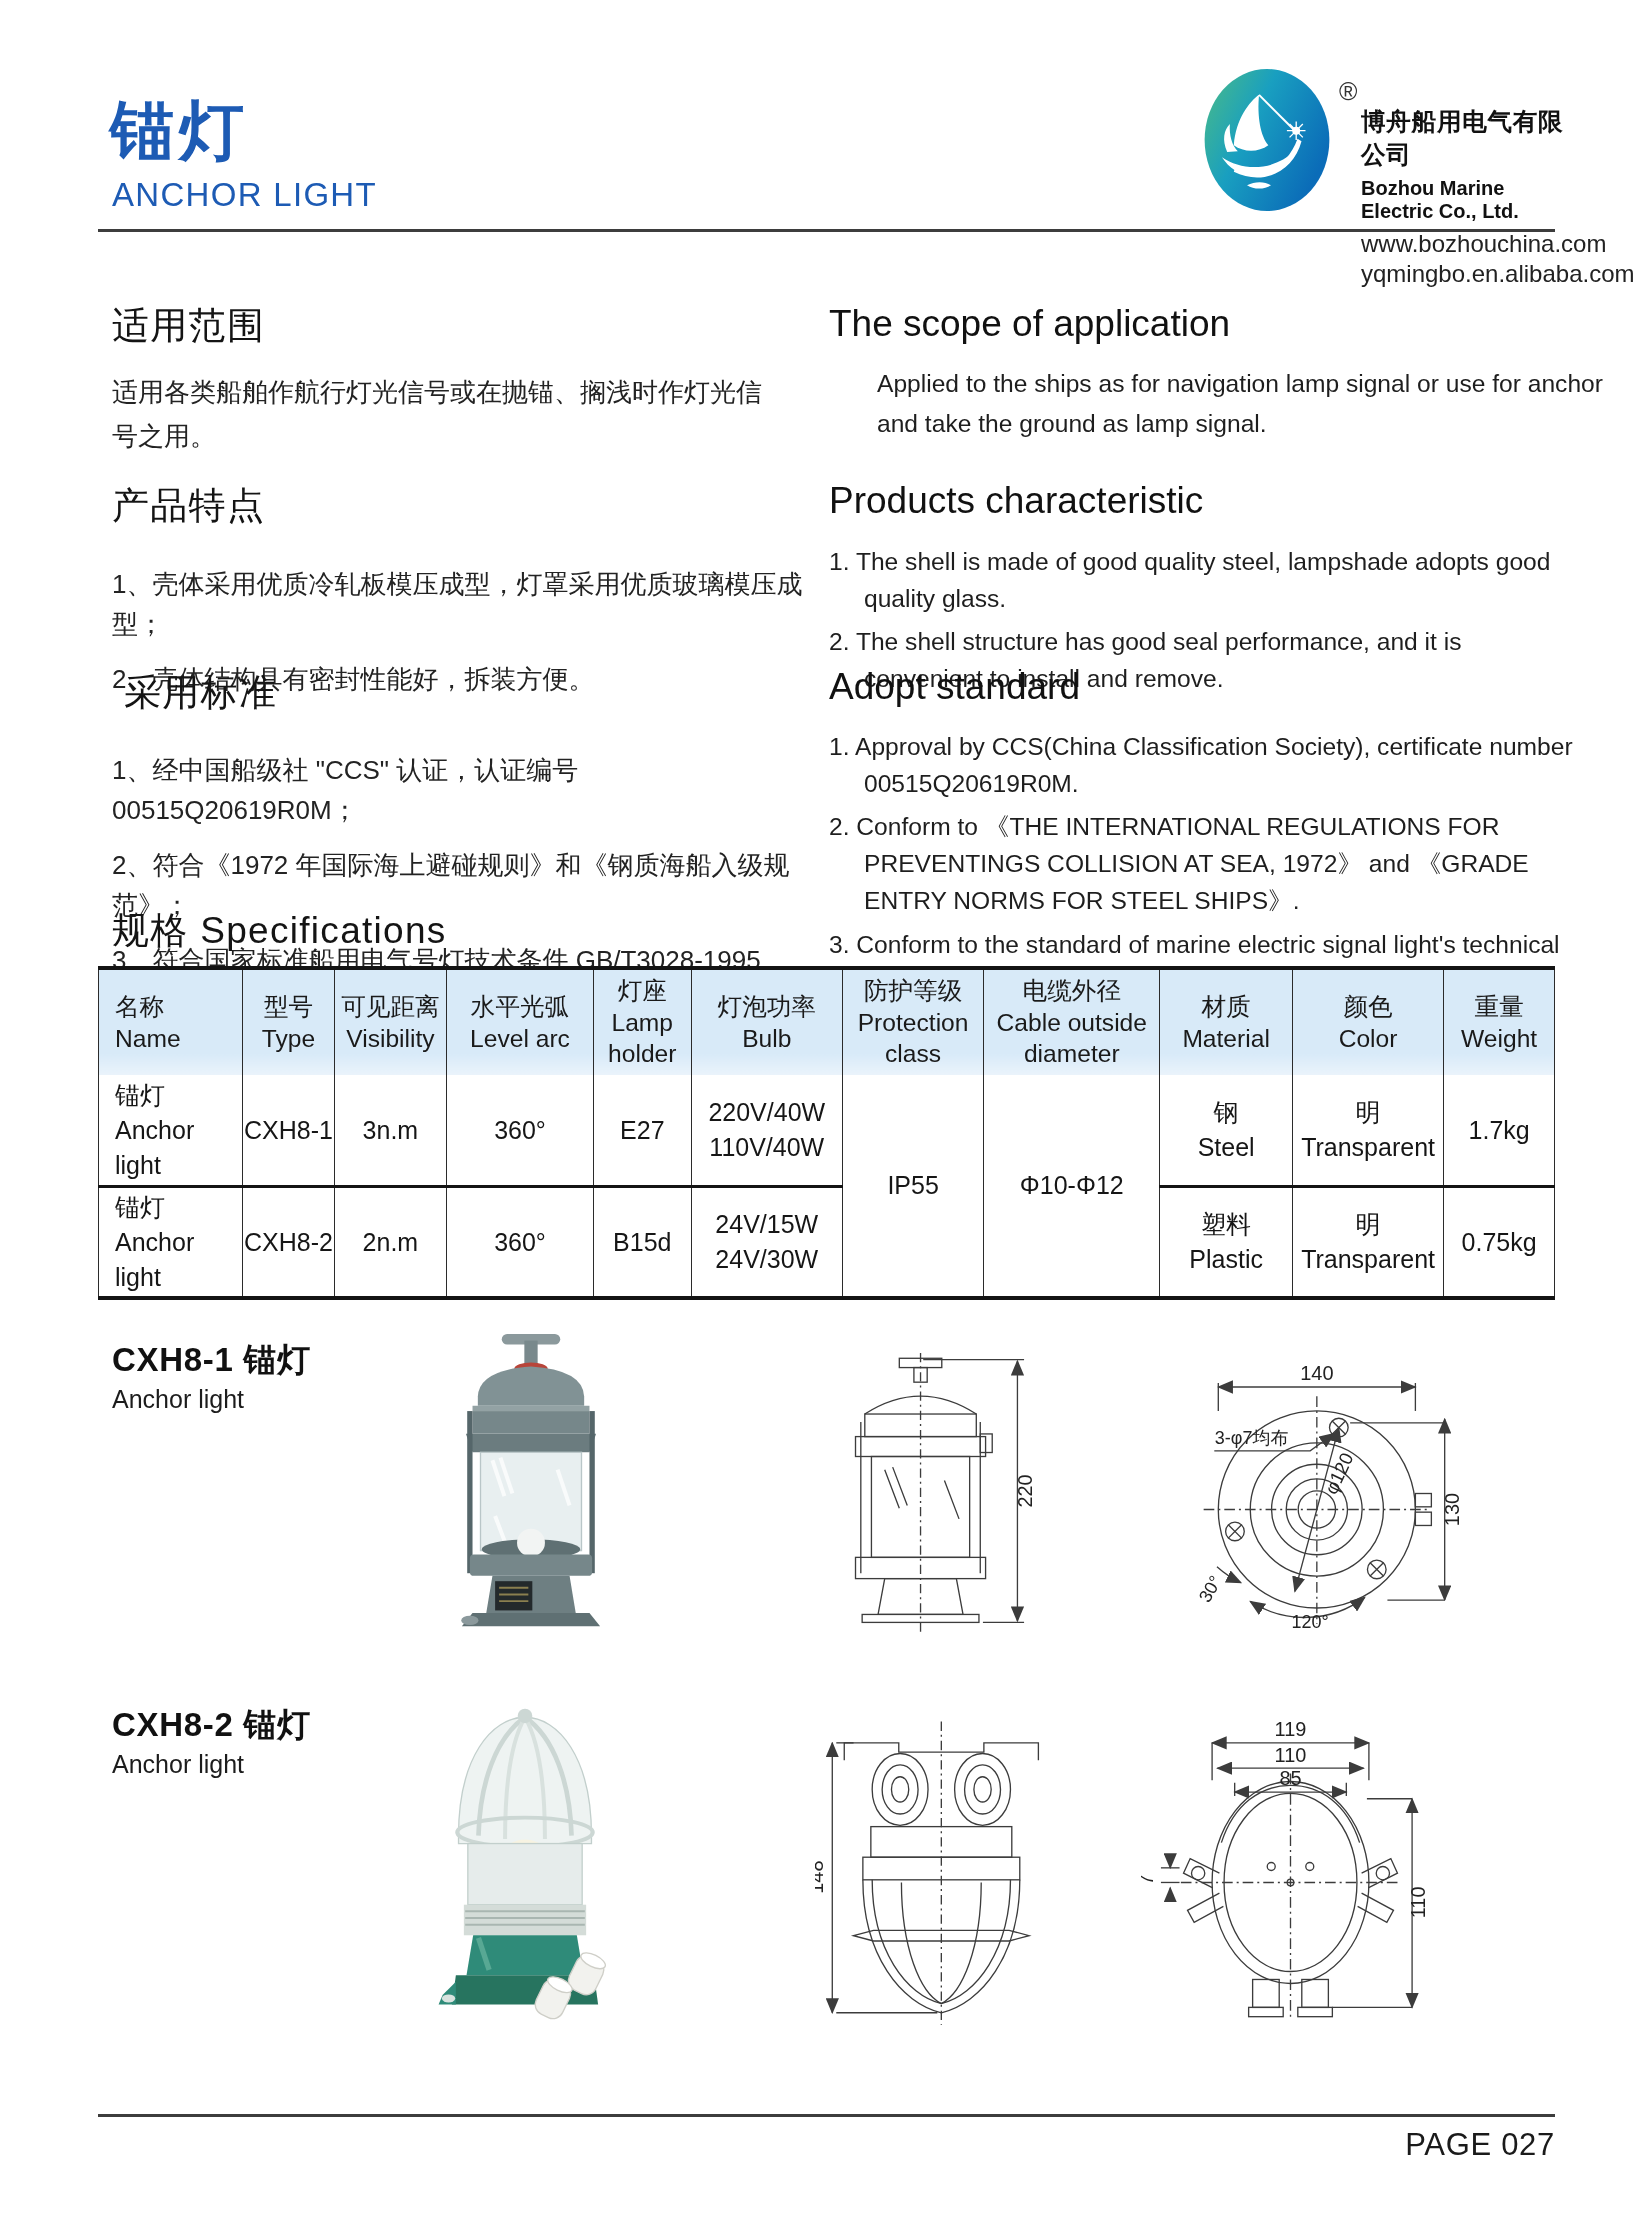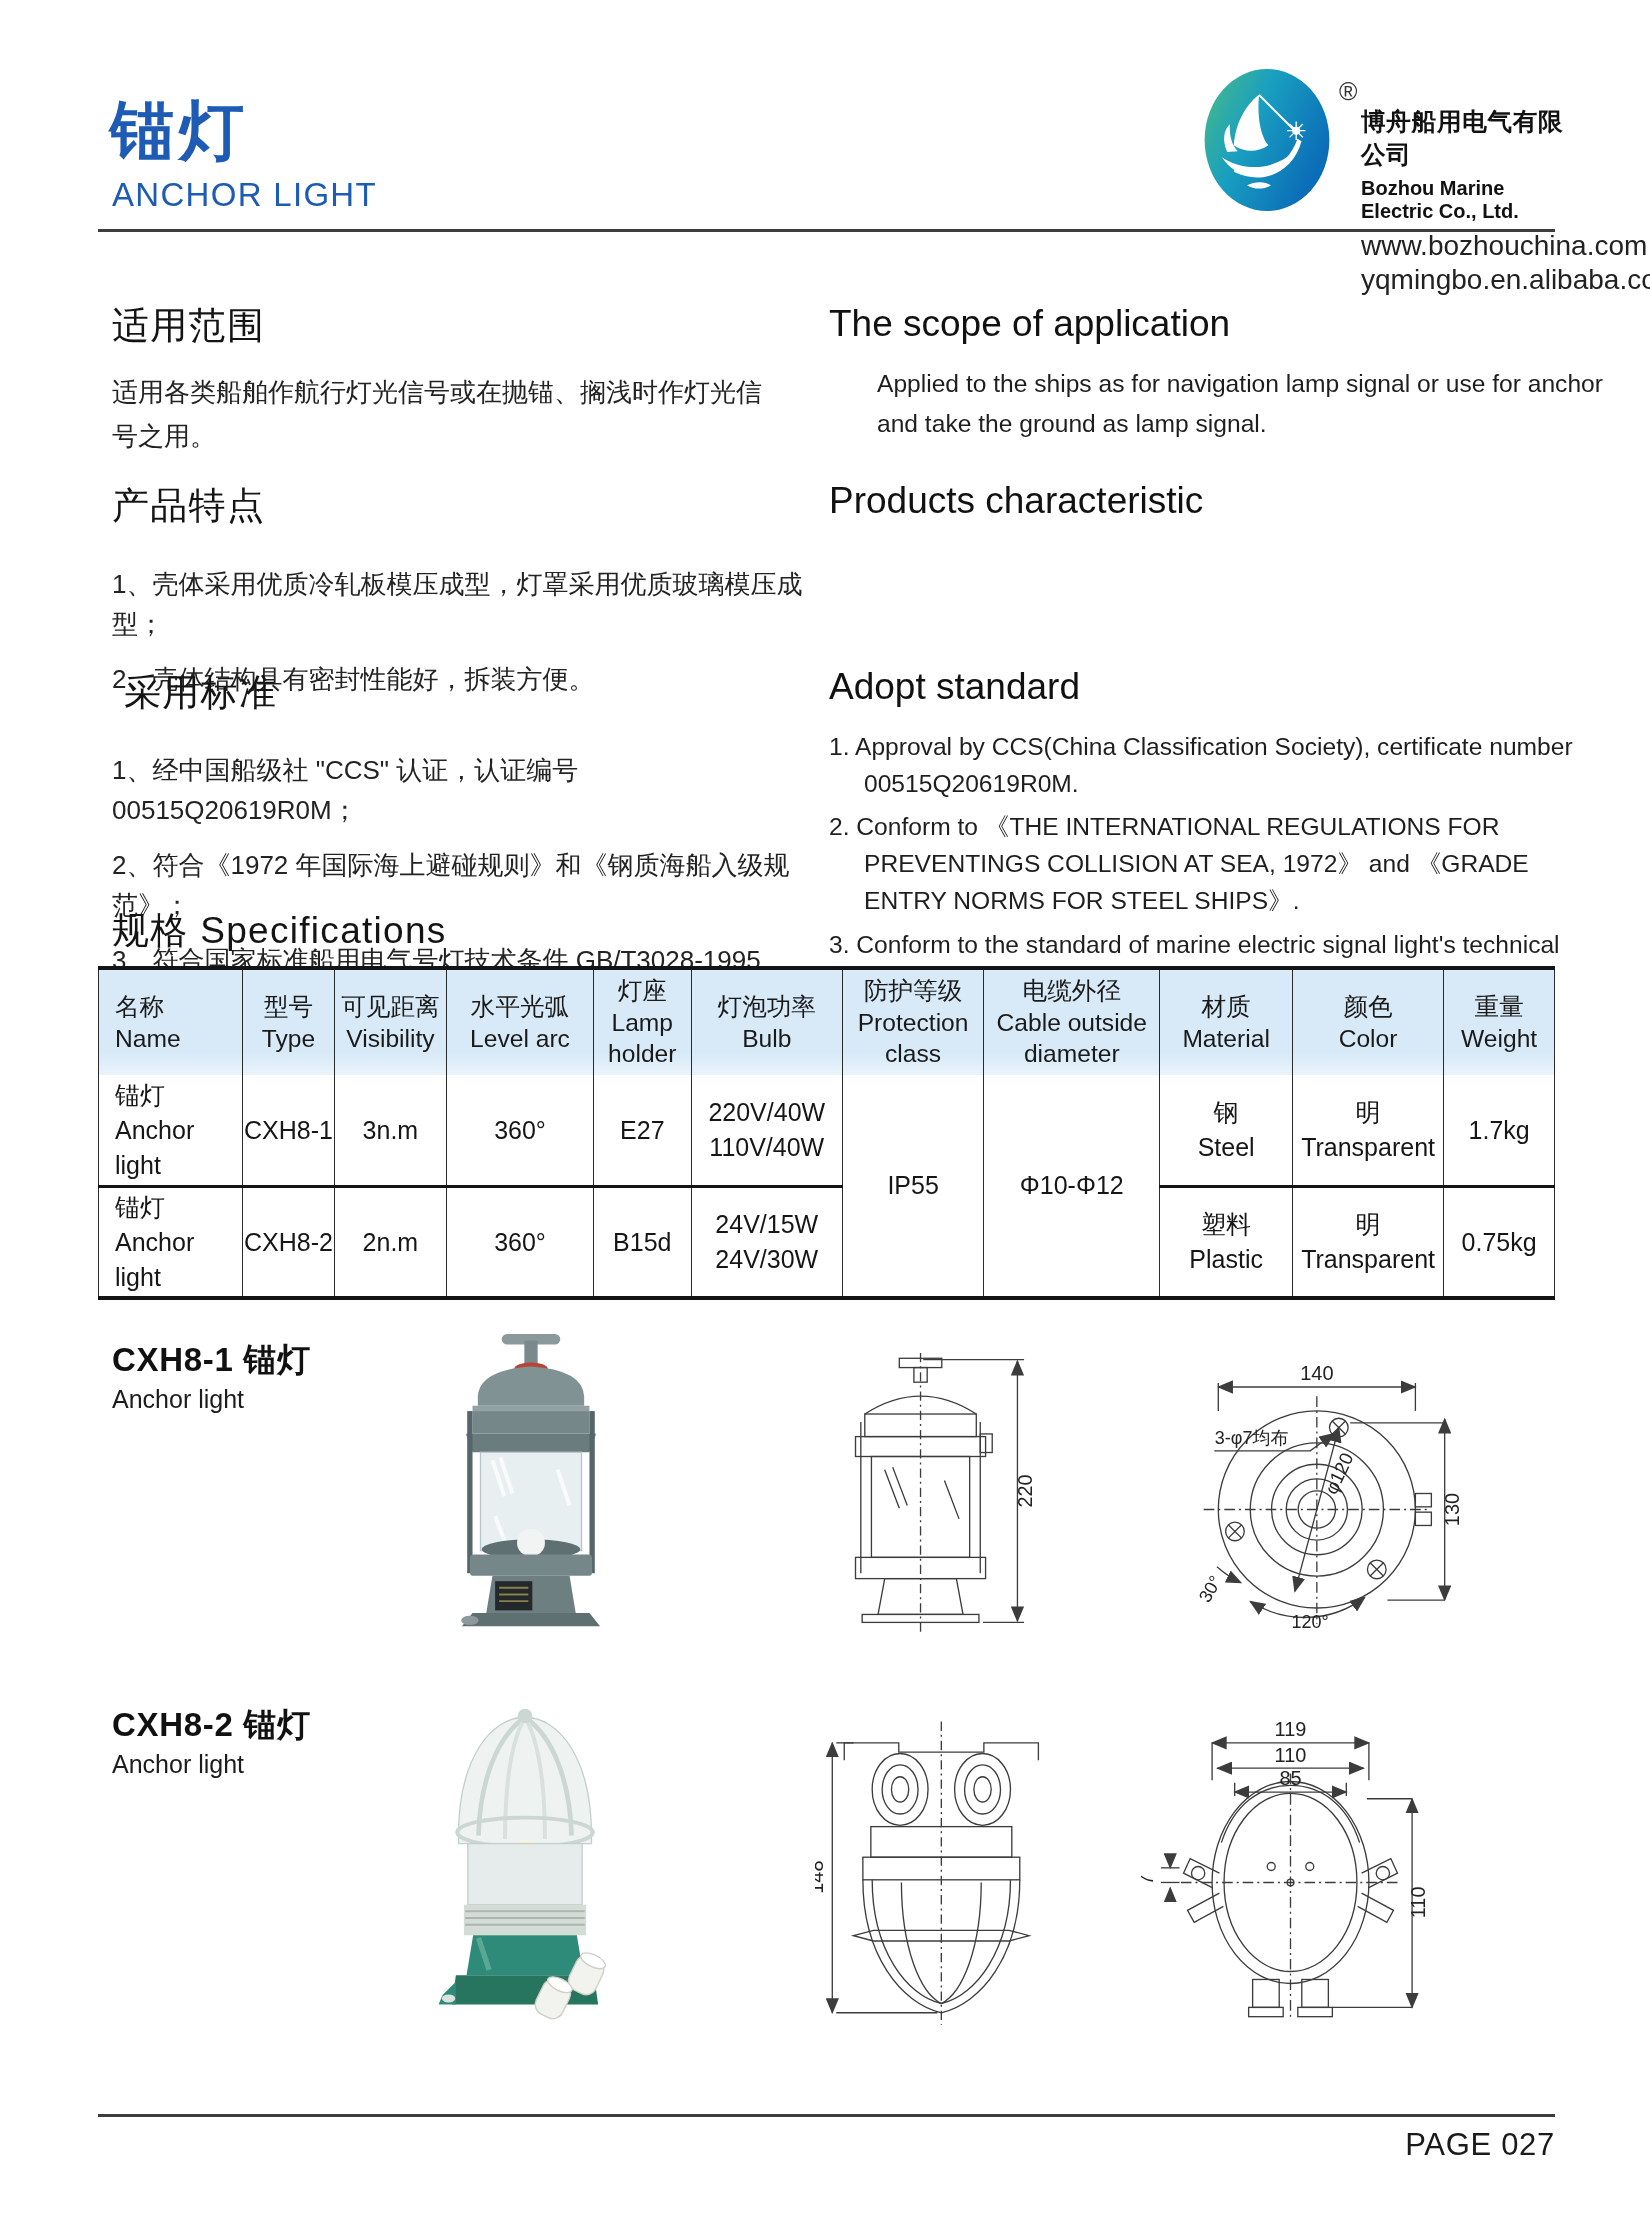--- a/index.html
+++ b/index.html
@@ -8,21 +8,21 @@
     font-family:"Liberation Sans","DejaVu Sans",sans-serif; color:#1c1c1c;
     margin:0 auto; overflow:hidden;
   }
   .abs{position:absolute;}
   
   .title-cn{font-size:65px; font-weight:600; color:#1d5bb4; letter-spacing:4px; line-height:1;}
   .title-en{font-size:33px; font-weight:500; color:#1d5bb4; letter-spacing:1.3px; line-height:1;}
   .reg-mark{font-size:25px; color:#333;}
   .co-cn{font-size:24.6px; font-weight:700; color:#111; letter-spacing:0.7px;}
   .co-en{font-size:20px; font-weight:700; color:#111; margin-top:6px;}
-  .co-url{font-size:28px; color:#222; margin-top:6.7px;}
+  .co-url{font-size:24px; color:#222; margin-top:6.7px;}
   .rule{background:#3d3d3d; height:3.3px;}
   
   .h-cn{font-size:37px; font-weight:500; color:#141414; letter-spacing:1.3px; line-height:1;}
   .h-en{font-size:37px; font-weight:400; color:#111; line-height:1;}
   .body-cn{font-size:26px; color:#232323; line-height:1.7;}
   .body-en{font-size:24.6px; color:#1e1e1e; line-height:1.62;margin-left:48px;}
   ul.plain{list-style:none; margin:0; padding:0;}
   ul.cn-list li{font-size:26px; color:#232323; line-height:1.55; margin-bottom:14.6px;}
   ul.en-list li{font-size:24.6px; color:#1e1e1e; line-height:1.5; margin-bottom:6.7px;
                 padding-left:35px; text-indent:-35px;}
@@ -96,20 +96,24 @@
   <ul class="abs plain cn-list" style="left:112px; top:750px; width:705px;">
     <li>1、经中国船级社 "CCS" 认证，认证编号 00515Q20619R0M；</li>
     <li>2、符合《1972 年国际海上避碰规则》和《钢质海船入级规范》；</li>
     <li>3、符合国家标准船用电气号灯技术条件 GB/T3028-1995。</li>
   </ul>
 
   <div class="abs h-en" style="left:829px; top:305px;">The scope of application</div>
   <div class="abs body-en" style="left:829px; top:364px; width:732px;">Applied to the ships as for navigation lamp signal or use for anchor and take the ground as lamp signal.</div>
 
   <div class="abs h-en" style="left:829px; top:482px;">Products characteristic</div>
+  <ul class="abs plain en-list" style="left:829px; top:544px; width:738px;">
+    <li>1. The shell is made of good quality steel, lampshade adopts good quality glass.</li>
+    <li>2. The shell structure has good seal performance, and it is convenient to install and remove.</li>
+  </ul>
 
   <div class="abs h-en" style="left:829px; top:668px;">Adopt standard</div>
   <ul class="abs plain en-list" style="left:829px; top:729px; width:745px;">
     <li>1. Approval by CCS(China Classification Society), certificate number 00515Q20619R0M.</li>
     <li>2. Conform to 《THE INTERNATIONAL REGULATIONS FOR PREVENTINGS COLLISION AT SEA, 1972》 and 《GRADE ENTRY NORMS FOR STEEL SHIPS》.</li>
     <li>3. Conform to the standard of marine electric signal light's technical condition GB/T 3028-1995.</li>
   </ul>
 
   <div class="abs h-cn" style="left:112px; top:912px;">规格 Specifications</div>
 

